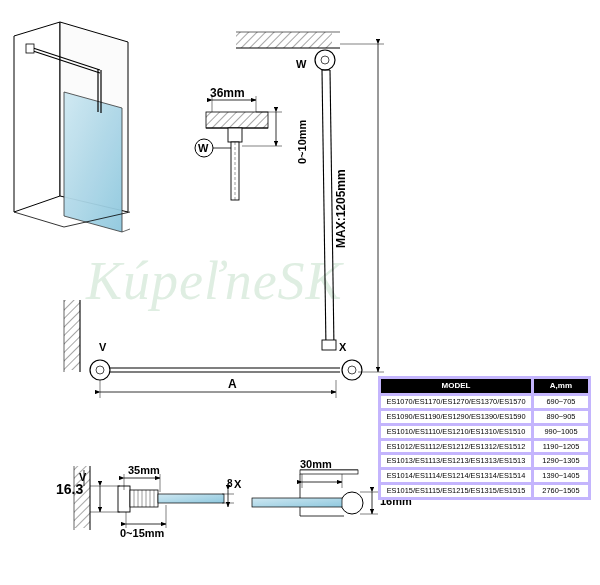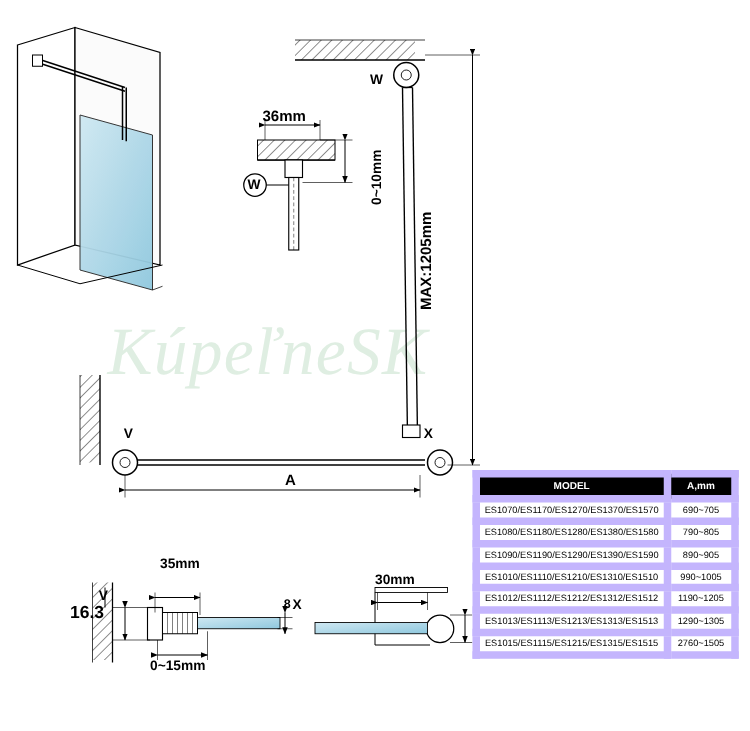--- a/index.html
+++ b/index.html
@@ -42,21 +42,21 @@
   
   .tbl{
     position:absolute;
     left:378px;top:376px;
     width:213px;
     border-collapse:collapse;
     font-size:7.4px;
     background:#fff;
   }
   .tbl th,.tbl td{
-    border:6px solid #c4b5fd;
+    border:3px solid #c4b5fd;
     padding:2px 1px;
     text-align:center;
     font-weight:normal;
     line-height:1.05;
     margin-top:46px;
   }
   .tbl thead th{
     background:#000;
     color:#fff;
     font-weight:bold;
@@ -229,59 +229,59 @@
   <div class="lbl b sz11" style="left:99px;top:341px;">V</div>
   <div class="lbl b sz11" style="left:339px;top:341px;">X</div>
   <div class="lbl b sz11" style="left:79px;top:471px;">V</div>
   <div class="lbl b sz11" style="left:234px;top:478px;">X</div>
 
   <div class="lbl b sz12" style="left:210px;top:86px;">36mm</div>
   <div class="lbl b vert" style="left:296px;top:164px;font-size:11px;">0~10mm</div>
   <div class="lbl b vert" style="left:334px;top:248px;font-size:12px;">MAX:1205mm</div>
   <div class="lbl b sz12" style="left:228px;top:377px;">A</div>
 
-  <div class="lbl b sz11" style="left:128px;top:445px;">35mm</div>
+  <div class="lbl b sz11" style="left:128px;top:464px;">35mm</div>
   <div class="lbl b" style="left:56px;top:481px;font-size:14px;">16.3</div>
   <div class="lbl b sz11" style="left:120px;top:527px;">0~15mm</div>
   <div class="lbl b" style="left:227px;top:478px;font-size:10px;">8</div>
   <div class="lbl b sz11" style="left:300px;top:458px;">30mm</div>
   <div class="lbl b sz11" style="left:380px;top:495px;">16mm</div>
 
   <table class="tbl">
     <thead>
       <tr>
         <th>MODEL</th>
         <th>A,mm</th>
       </tr>
     </thead>
     <tbody>
       <tr>
         <td class="model">ES1070/ES1170/ES1270/ES1370/ES1570</td>
         <td class="amm">690~705</td>
       </tr>
       <tr>
-        <td class="model">ES1080/ES1180/ES1280/ES1380/ES1580</td>
-        <td class="amm">790~805</td>
-      </tr>
-      <tr>
         <td class="model">ES1090/ES1190/ES1290/ES1390/ES1590</td>
         <td class="amm">890~905</td>
       </tr>
       <tr>
         <td class="model">ES1010/ES1110/ES1210/ES1310/ES1510</td>
         <td class="amm">990~1005</td>
       </tr>
       <tr>
         <td class="model">ES1012/ES1112/ES1212/ES1312/ES1512</td>
         <td class="amm">1190~1205</td>
       </tr>
       <tr>
         <td class="model">ES1013/ES1113/ES1213/ES1313/ES1513</td>
         <td class="amm">1290~1305</td>
       </tr>
       <tr>
+        <td class="model">ES1014/ES1114/ES1214/ES1314/ES1514</td>
+        <td class="amm">1390~1405</td>
+      </tr>
+      <tr>
         <td class="model">ES1015/ES1115/ES1215/ES1315/ES1515</td>
         <td class="amm">2760~1505</td>
       </tr>
     </tbody>
   </table>
 
 </div>
 
 </body></html>

